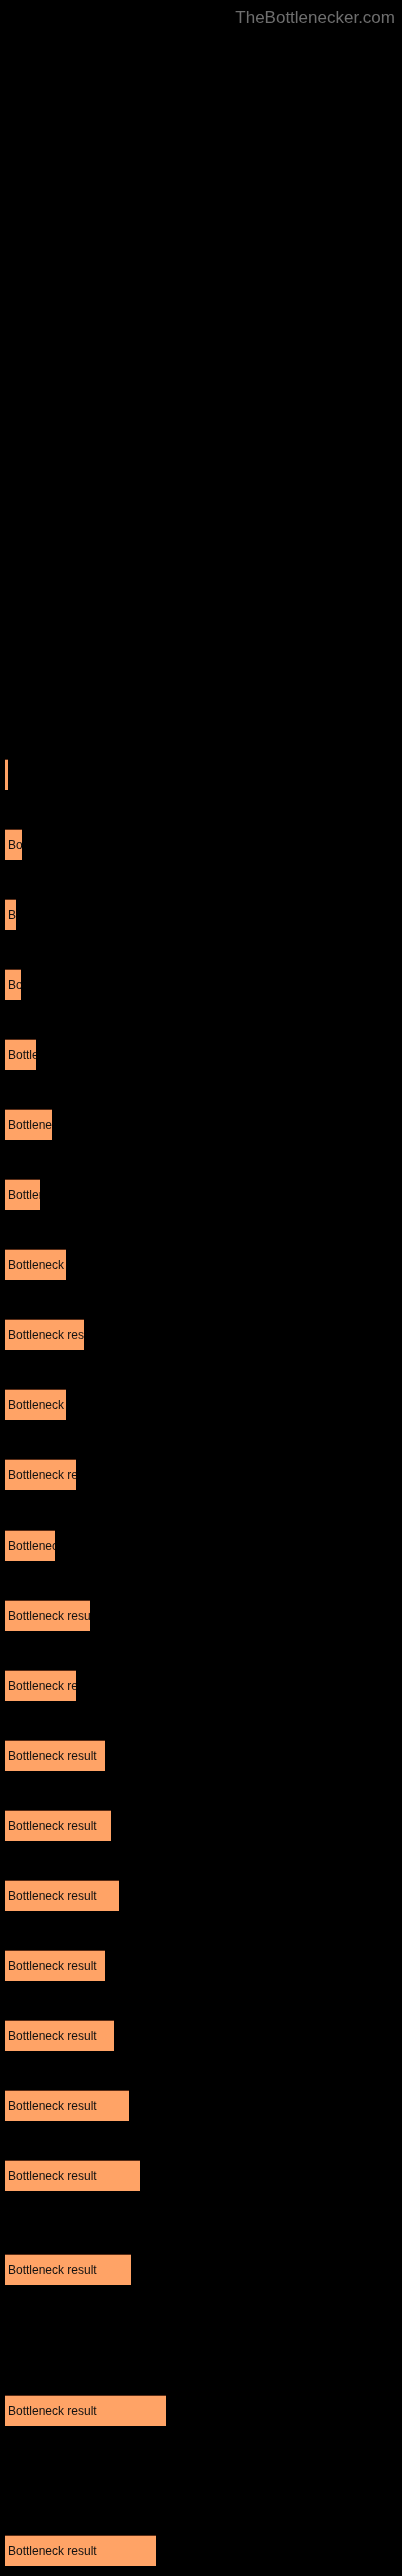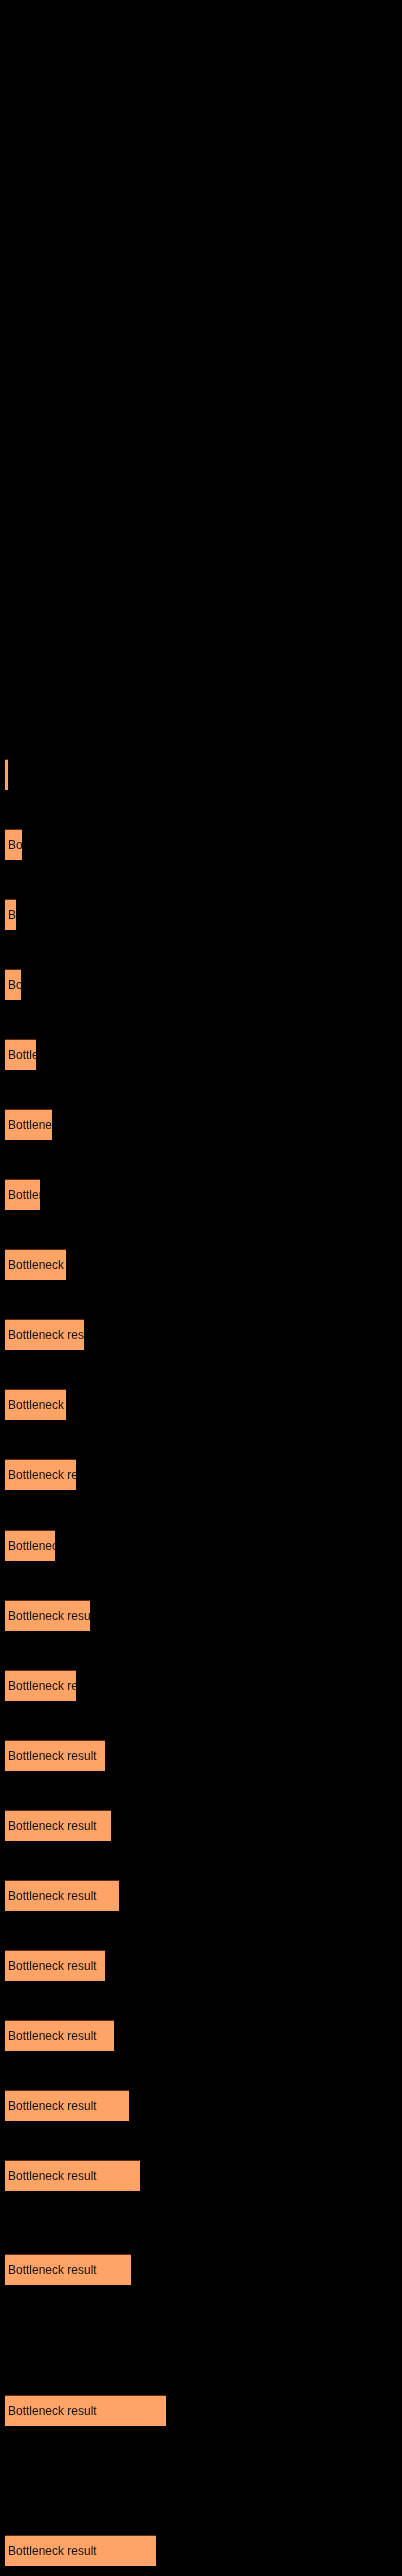--- a/index.html
+++ b/index.html
@@ -73,20 +73,23 @@
     line-height:13px;
     white-space:nowrap;
     pointer-events:none;
   }
 </style>
 </head>
 <body>
 
 <div id="page">
 
+  <div class="site-header">
+    <span class="site-title">TheBottlenecker.com</span>
+  </div>
 
   <div class="chart-area" id="chart-area">
       <div class="bar-row" style="top: 759px;">
         <div class="bar" style="width: 3.2px; background: rgb(255, 163, 102); border-top-color: rgb(90, 45, 22);"></div>
       </div>
       <div class="bar-row" style="top: 829px;">
         <div class="bar" style="width: 17.7px; background: rgb(255, 163, 102); border-top-color: rgb(90, 45, 22);">
           <span class="bar-label" style="color: rgb(17, 17, 17);">Bottleneck result</span>
         </div>
       </div>

